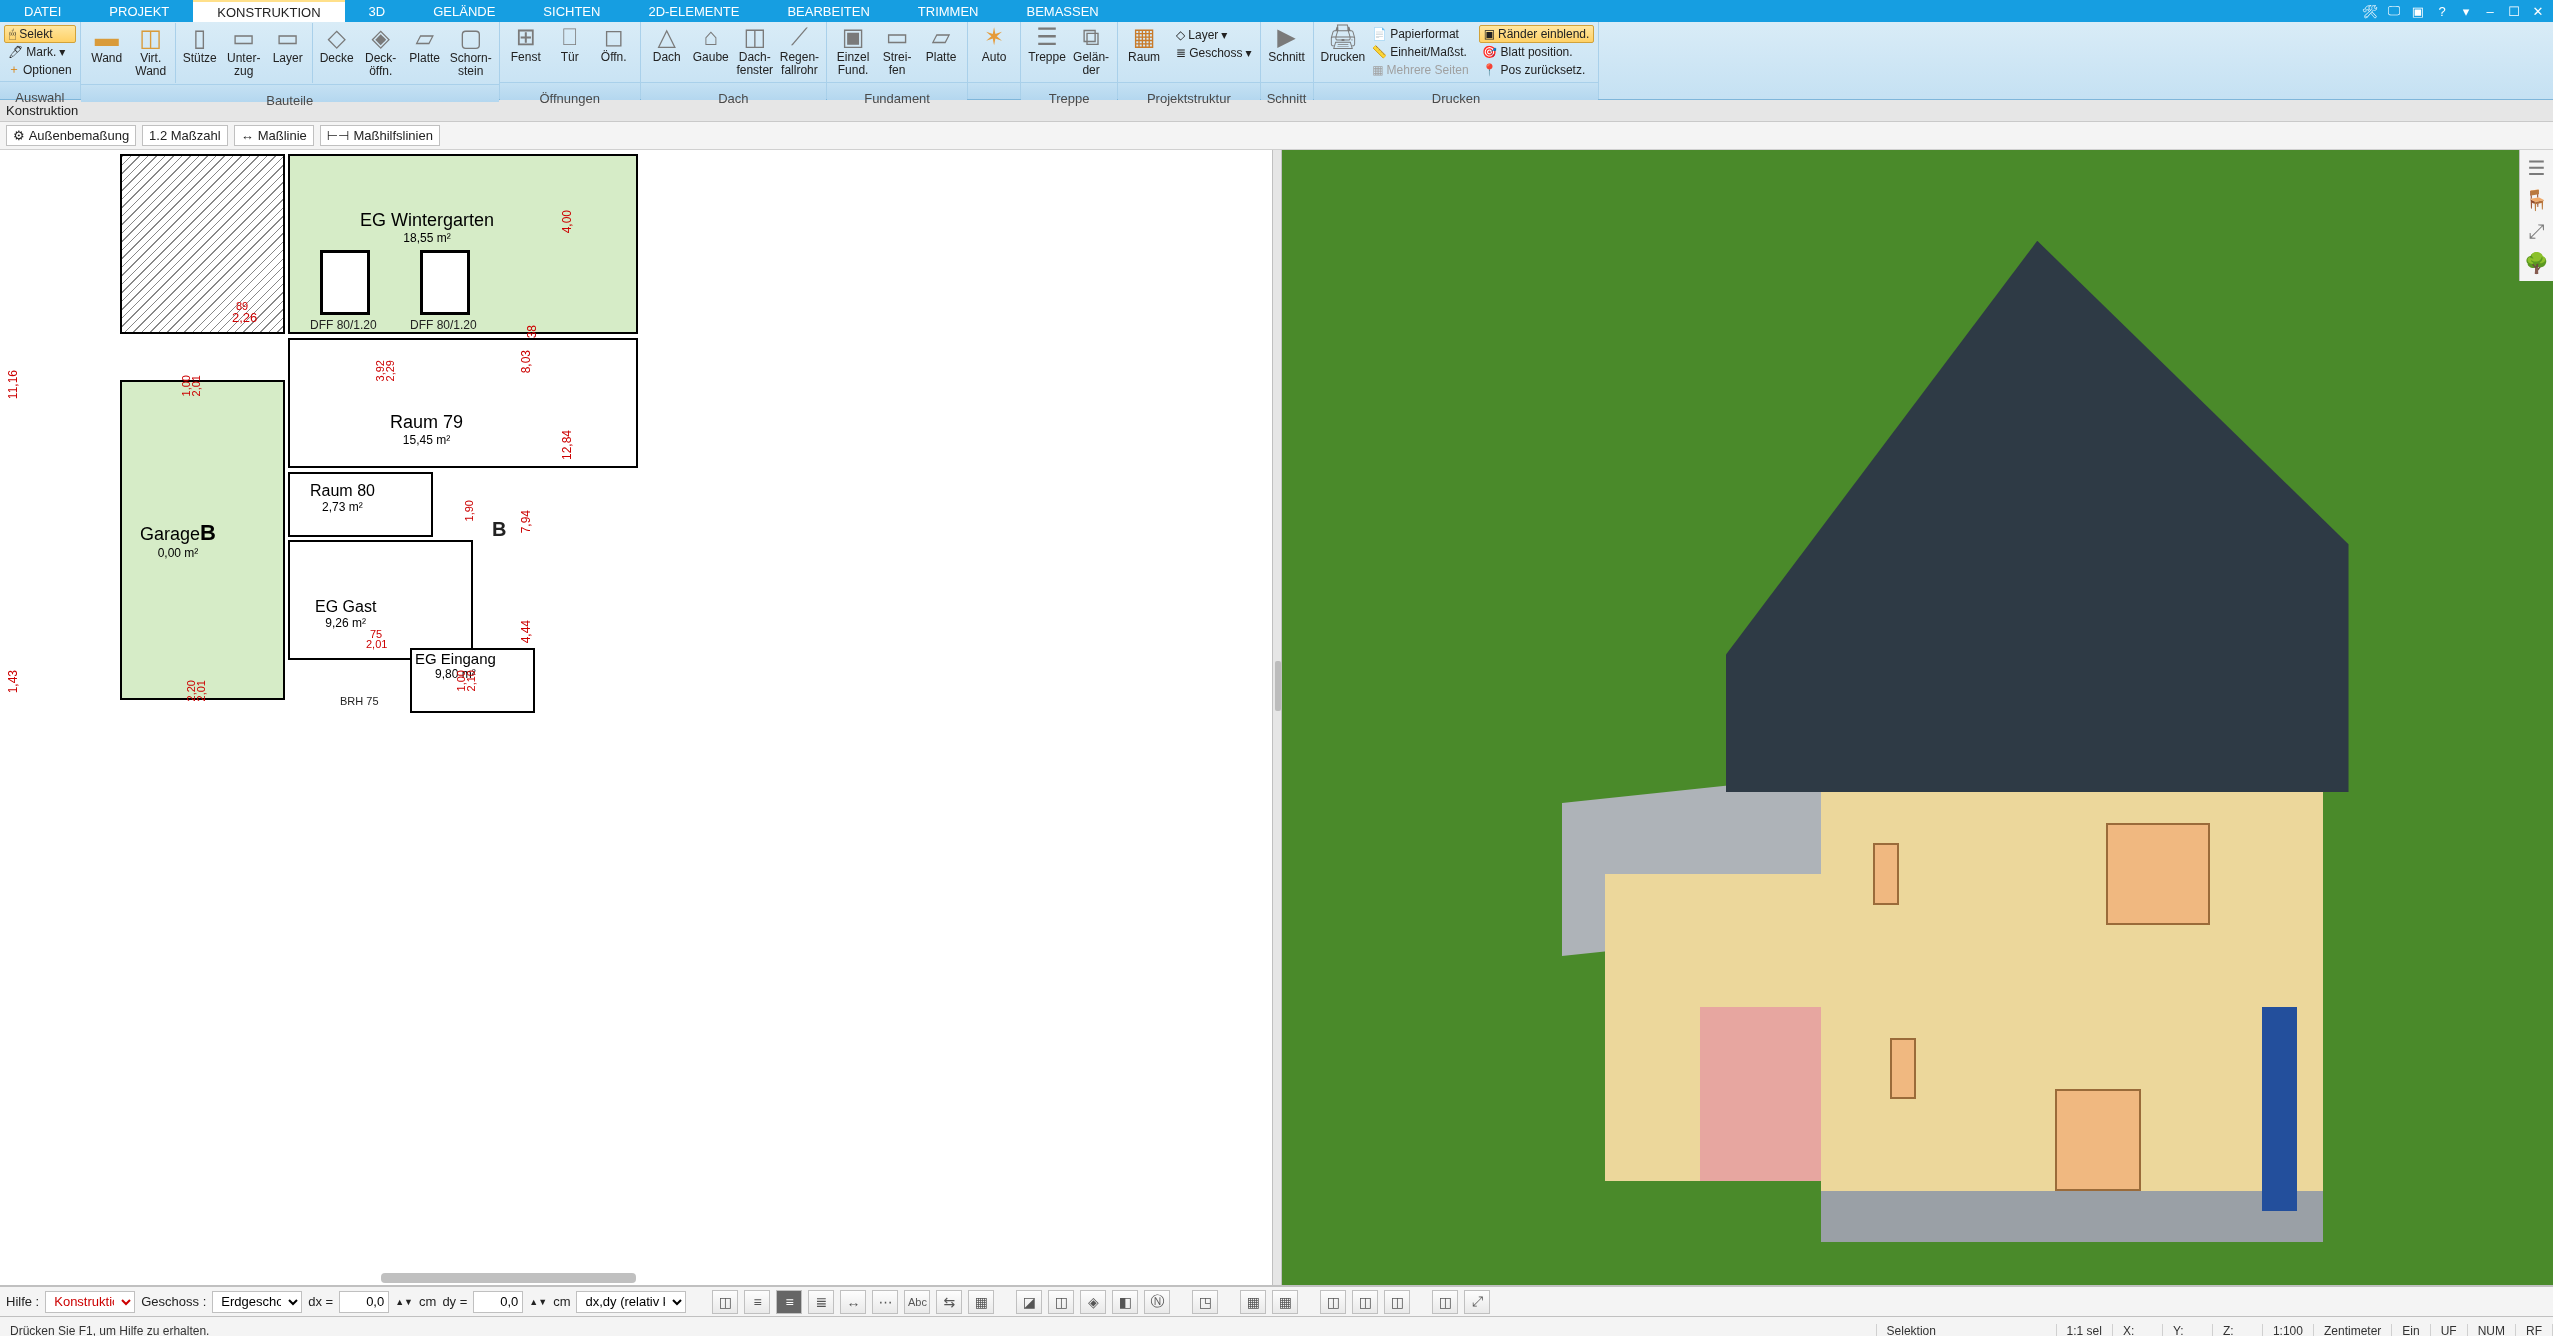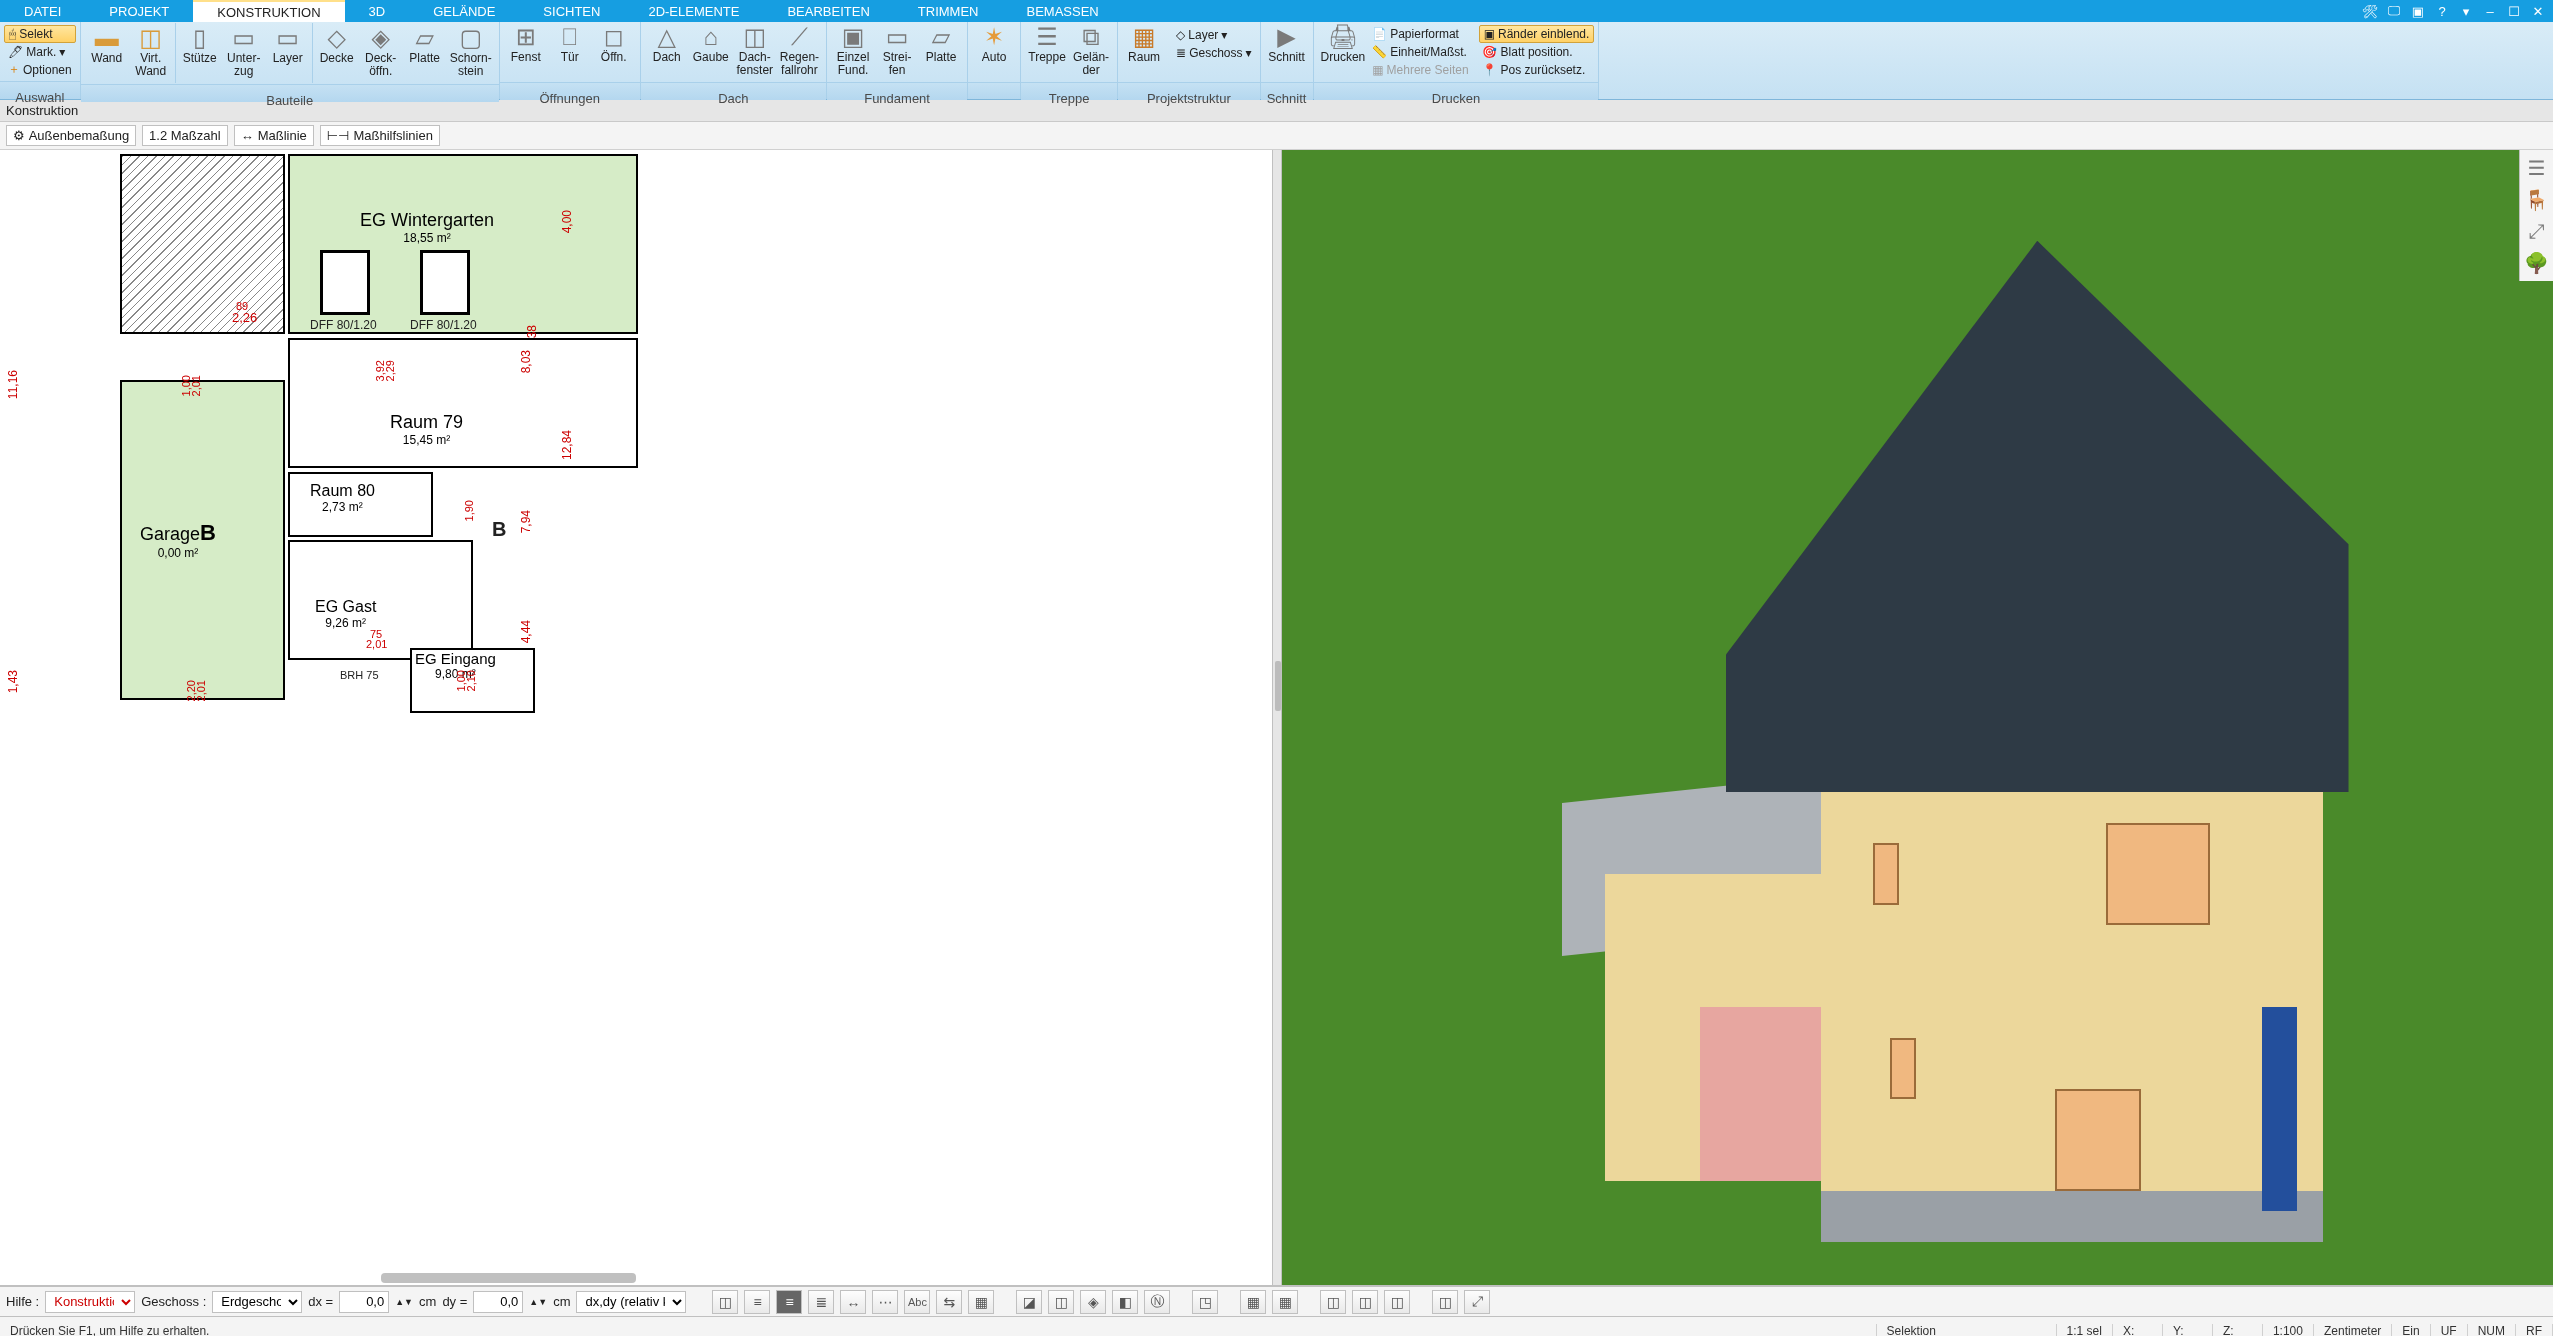--- a/index.html
+++ b/index.html
@@ -346,21 +346,21 @@
       <div class="roomlabel" style="left:195px; top:448px; font-size:16px">
         <span>EG Gast</span>
         <span class="area">9,26 m²</span>
       </div>
 
       <div style="position:absolute; left:290px; top:498px; width:125px; height:65px; border:2px solid #000; background:#fff"></div>
       <div class="roomlabel" style="left:295px; top:500px; font-size:15px">
         <span>EG Eingang</span>
         <span class="area">9,80 m²</span>
       </div>
-      <div style="position:absolute; left:220px; top:519px; font-size:11px">BRH 75</div>
+      <div style="position:absolute; left:220px; top:545px; font-size:11px">BRH 75</div>
     </div>
 
     <div class="dimred dimredV" style="left:560px; top:60px">4,00</div>
     <div class="dimred dimredV" style="left:560px; top:280px">12,84</div>
     <div class="dimred dimredV" style="left:519px; top:200px">8,03</div>
     <div class="dimred dimredV" style="left:525px; top:175px">38</div>
     <div class="dimred dimredV" style="left:519px; top:360px">7,94</div>
     <div class="dimred dimredV" style="left:519px; top:470px">4,44</div>
     <div class="dimred dimredV" style="left:6px;   top:220px">11,16</div>
     <div class="dimred dimredV" style="left:6px;   top:520px">1,43</div>

